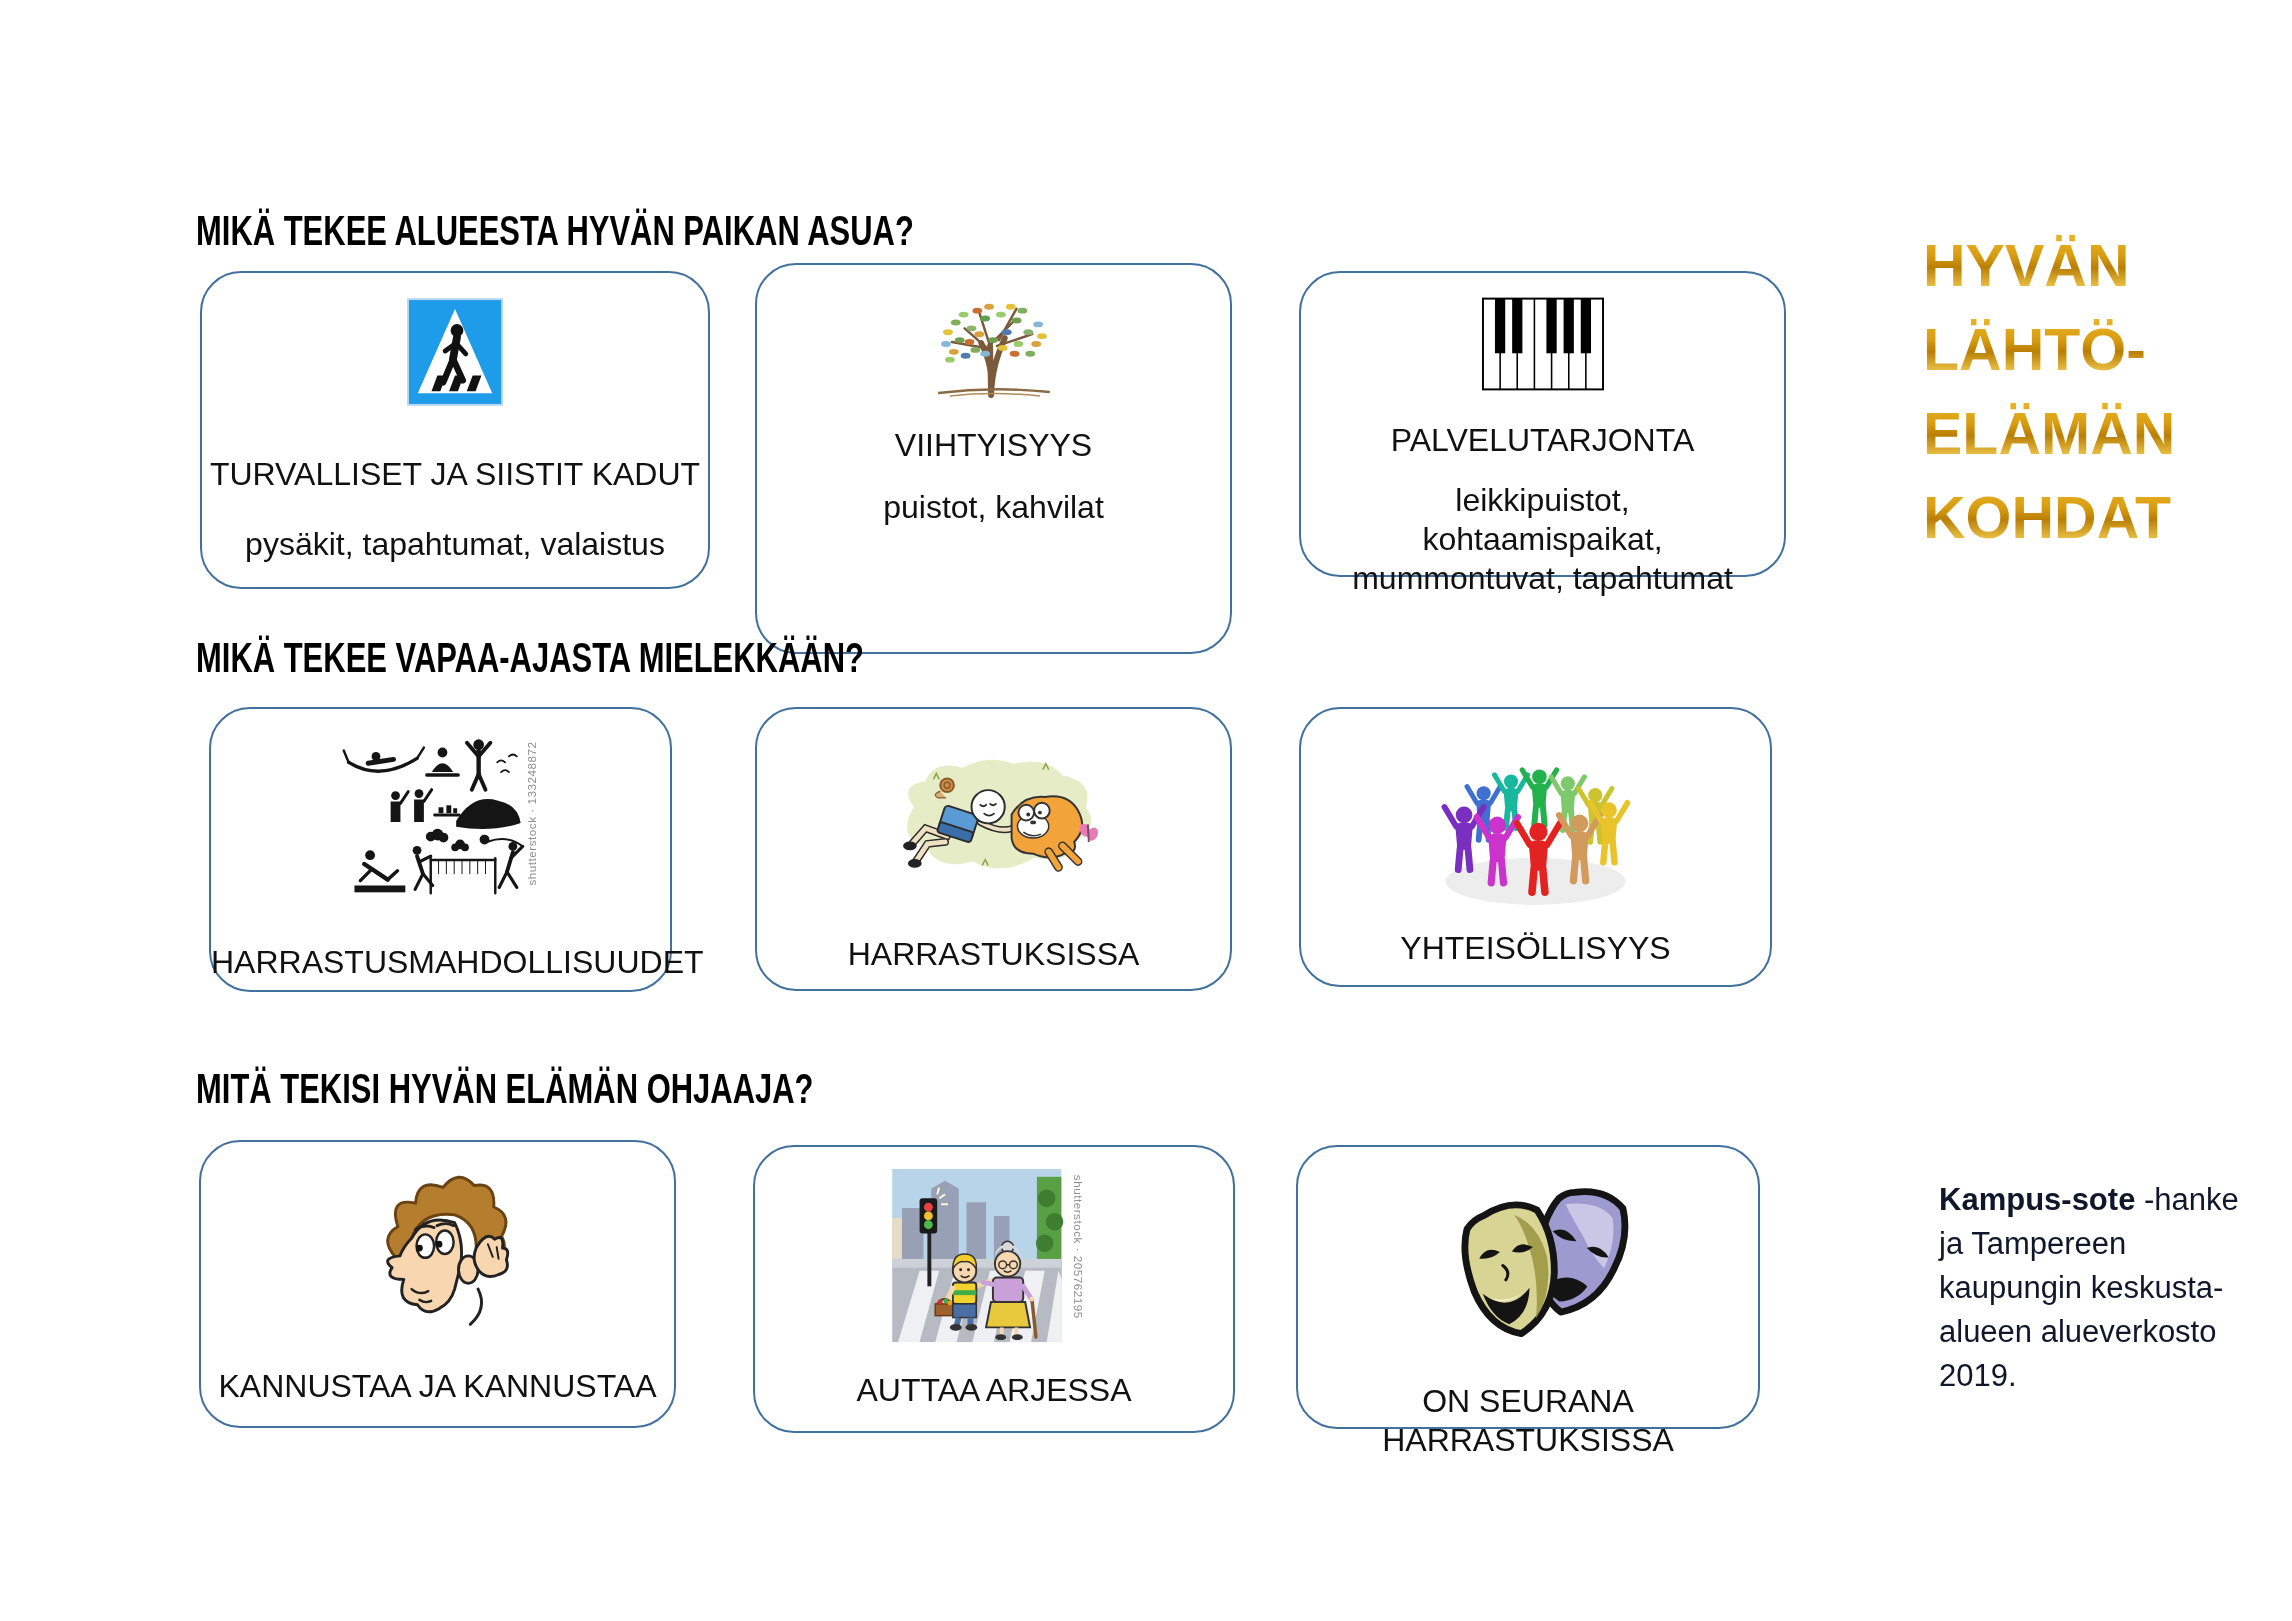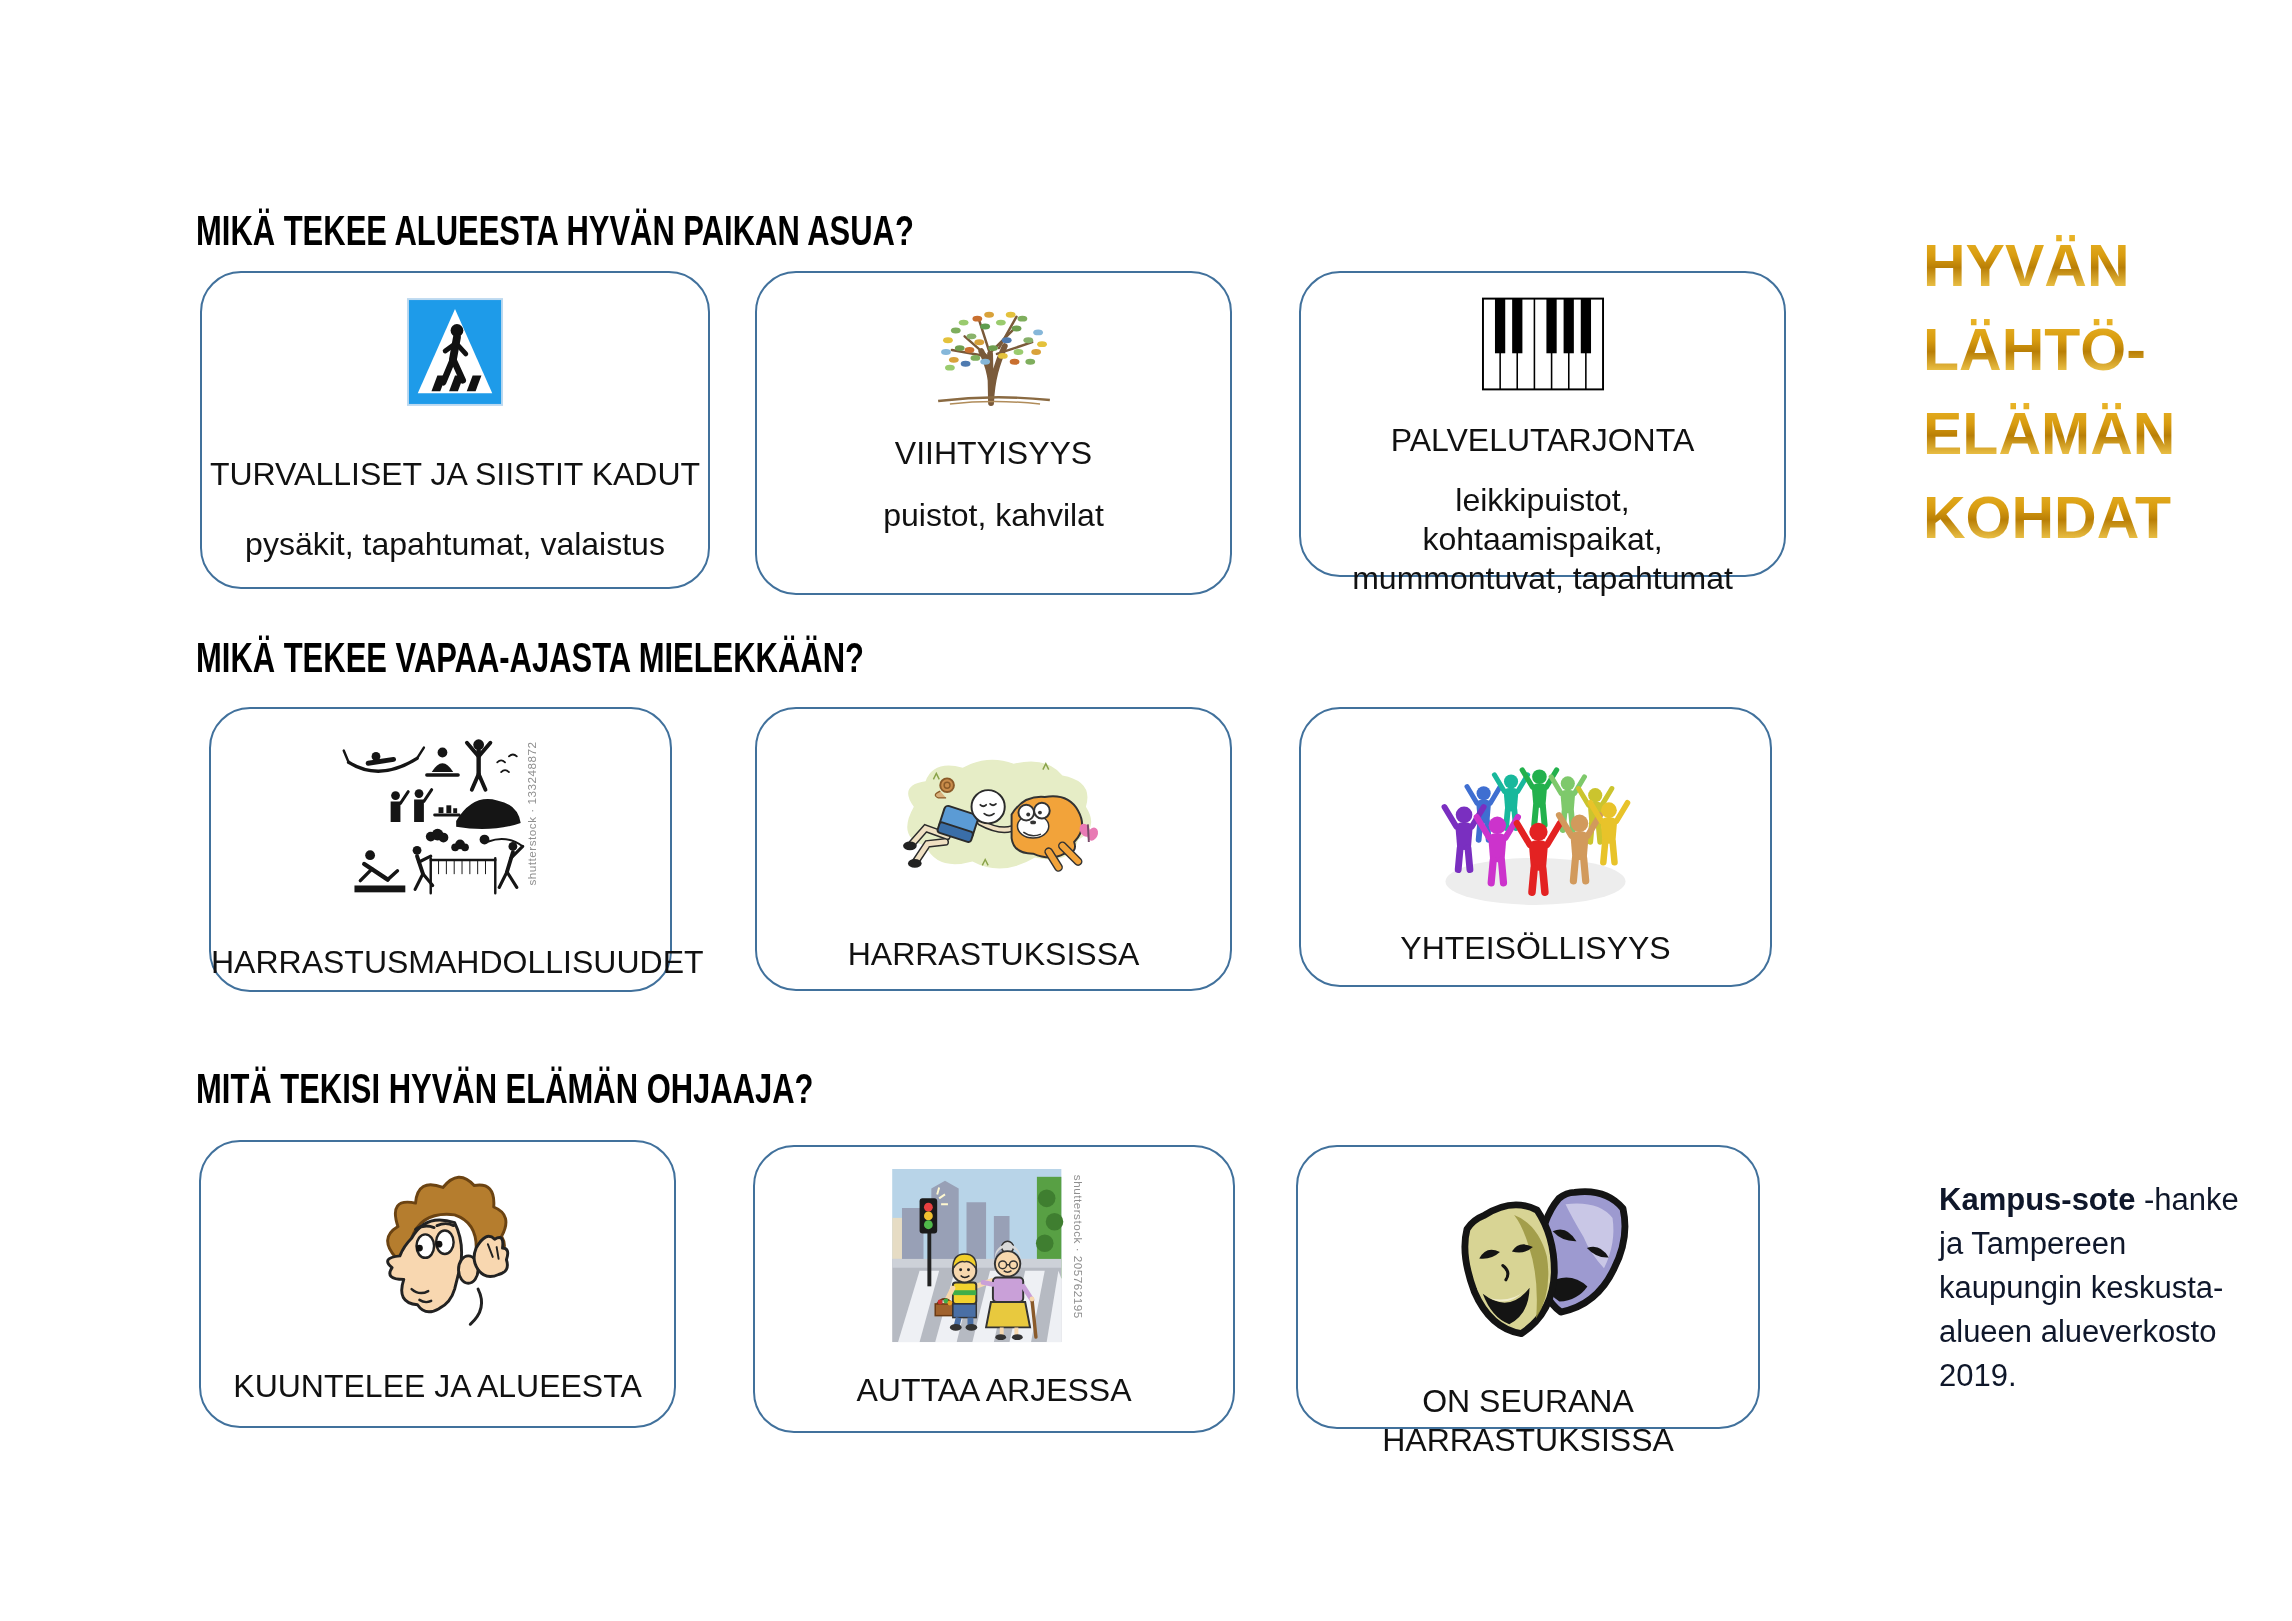--- a/index.html
+++ b/index.html
@@ -40,21 +40,21 @@
         <path d="M48,63 L38,87" stroke="#111" stroke-width="6.5" stroke-linecap="round" fill="none"></path>
         <path d="M48,63 L58,85" stroke="#111" stroke-width="6.5" stroke-linecap="round" fill="none"></path>
         <path d="M51,47 L61,58" stroke="#111" stroke-width="5" stroke-linecap="round" fill="none"></path>
         <path d="M51,47 L40,55" stroke="#111" stroke-width="5" stroke-linecap="round" fill="none"></path>
       </svg>
     </div>
     <div class="ctitle" style="top:182px">TURVALLISET JA SIISTIT KADUT</div>
     <div class="csub" style="top:252px">pysäkit, tapahtumat, valaistus</div>
   </div>
 
-  <div class="card" style="left:755px;top:271px;width:477px;height:324px">
+  <div class="card" style="left:755px;top:263px;width:477px;height:391px">
     <div class="iconwrap" style="left:50%;top:23.5px;transform:translateX(-50%)">
       <svg width="147" height="110" viewBox="0 0 150 112">
         <path d="M72,108 C74,86 70,70 62,55 M72,108 C73,84 78,68 86,50 M72,108 L71,58" stroke="#7a5a3a" stroke-width="6" fill="none" stroke-linecap="round"></path>
         <g stroke="#7a5a3a" stroke-width="2.5" fill="none" stroke-linecap="round">
           <path d="M70,62 L45,40"></path>
             <path d="M70,58 L96,32"></path>
             <path d="M66,60 L32,54"></path>
           <path d="M78,58 L114,46"></path>
             <path d="M70,55 L60,24"></path>
             <path d="M80,52 L98,20"></path>
@@ -332,21 +332,21 @@
         <ellipse cx="86" cy="80" rx="9" ry="12" fill="#fff" stroke="#222" stroke-width="2.5"></ellipse>
         <circle cx="60" cy="86" r="3.5" fill="#111"></circle>
           <circle cx="80" cy="82" r="3.5" fill="#111"></circle>
         <path d="M56,67 q9,-6 19,-2 M78,63 q9,-4 17,0" stroke="#222" stroke-width="3" fill="none" stroke-linecap="round"></path>
         <path d="M52,128 q8,7 17,2 M60,139 q6,4 12,1" stroke="#222" stroke-width="2.5" fill="none" stroke-linecap="round"></path>
         <ellipse cx="110" cy="108" rx="10" ry="14" fill="#f8d7b0" stroke="#222" stroke-width="3"></ellipse>
         <path d="M118,86 Q128,68 137,77 Q147,71 145,86 Q153,86 149,98 Q153,110 141,113 Q128,119 120,108 Q113,98 118,86 Z" fill="#f8d7b0" stroke="#222" stroke-width="3" stroke-linejoin="round"></path>
         <path d="M130,82 L135,95 M139,85 L141,97" stroke="#222" stroke-width="2" fill="none" stroke-linecap="round"></path>
       </svg>
     </div>
-    <div class="ctitle" style="top:225px">KUUNTELEE JA ALUEESTA</div>
+    <div class="ctitle" style="top:225px">KANNUSTAA JA KANNUSTAA</div>
   </div>
 
   <div class="card" style="left:753px;top:1145px;width:482px;height:288px">
     <div class="iconwrap" style="left:137px;top:21.6px">
       <svg width="194" height="175" viewBox="0 0 198 179">
         <rect x="0" y="0" width="173" height="92" fill="#b8d4e8"></rect>
         <rect x="0" y="50" width="26" height="42" fill="#e6dcc4"></rect>
         <path d="M10,92 V40 h22 V92 Z M40,92 V20 l14,-8 14,8 V92 Z M76,92 V34 h20 V92 Z M104,92 V48 h16 V92 Z" fill="#98a0b6"></path>
         <rect x="148" y="8" width="25" height="104" fill="#58a044"></rect>
         <circle cx="158" cy="30" r="9" fill="#3f7e30"></circle>

